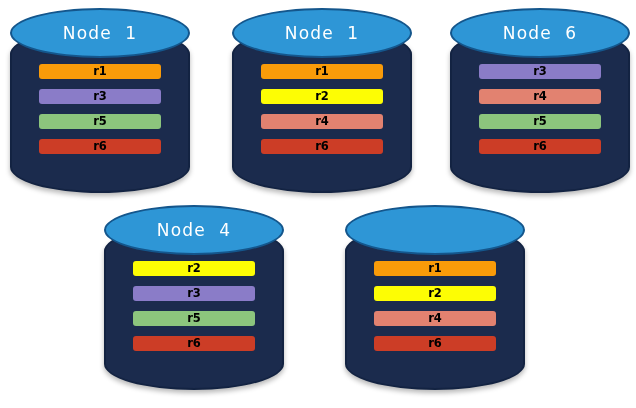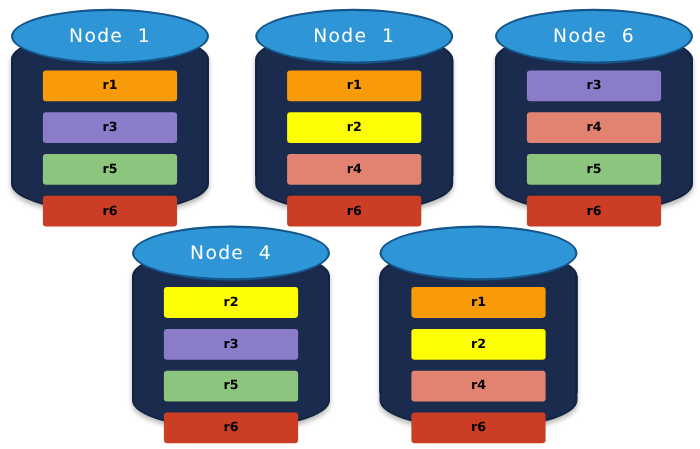--- a/index.html
+++ b/index.html
@@ -84,38 +84,38 @@
   
   .bars {
     position: absolute;
     left: 29px;
     top: 56px;
     width: 122px;
     z-index: 3;
   }
 
   .bar {
-    height: 28px;
+    height: 15px;
     margin-bottom: 10px;
     border-radius: 3px;
     display: flex;
     align-items: center;
     justify-content: center;
     font-size: 11.5px;
     font-weight: bold;
     color: #000000;
     line-height: 1;
   }
   .bar:last-child { margin-bottom: 4px; }
 
   
   .n1 { left: 10px;  top: 8px;  }
   .n2 { left: 232px; top: 8px;  }
   .n3 { left: 450px; top: 8px;  }
-  .n4 { left: 120px; top: 205px;}
+  .n4 { left: 104px; top: 205px;}
   .n5 { left: 345px; top: 205px;}
 </style>
 </head>
 <body style="background: rgb(255, 255, 255);">
 
 <div id="diagram">
 
   <div class="node n1">
     <div class="cyl-body"></div>
     <div class="cyl-mid"></div>

